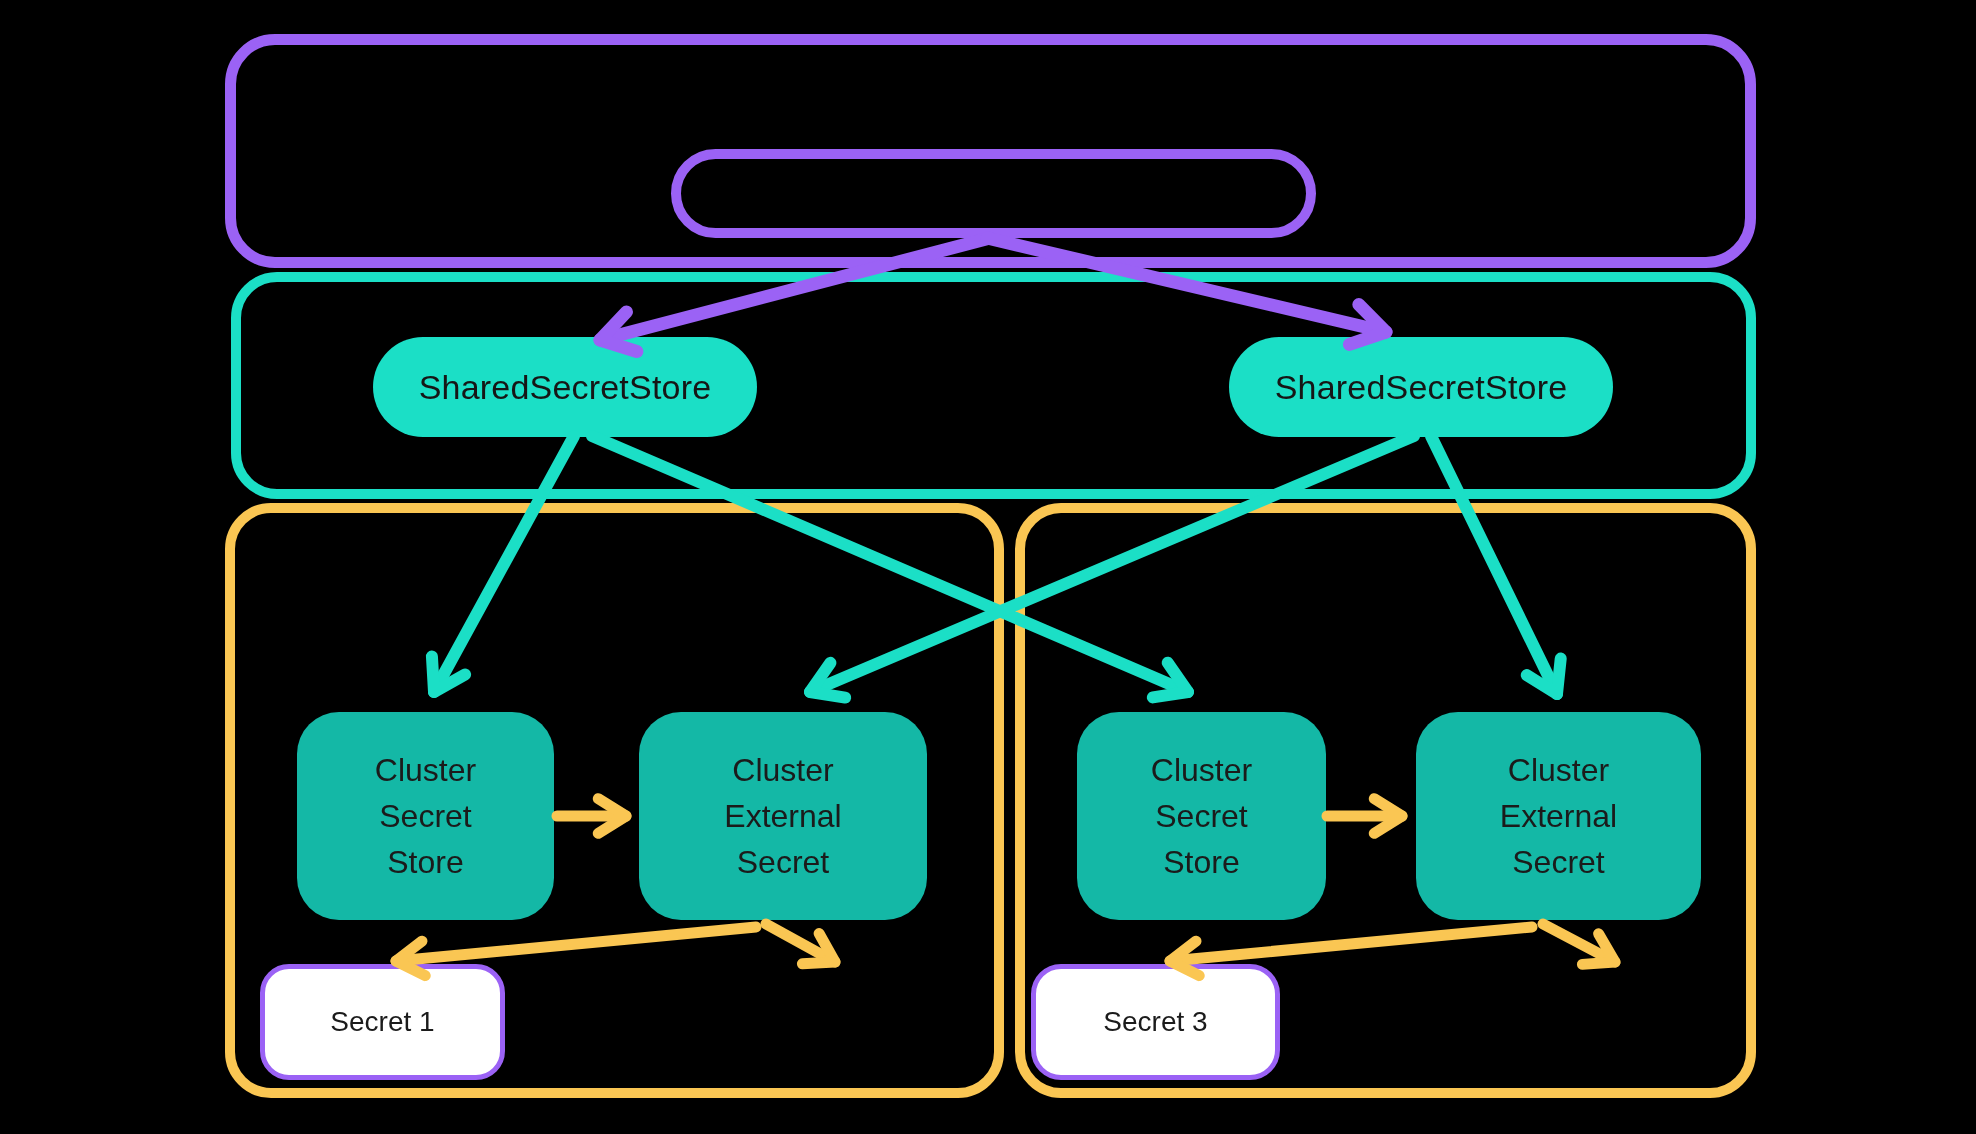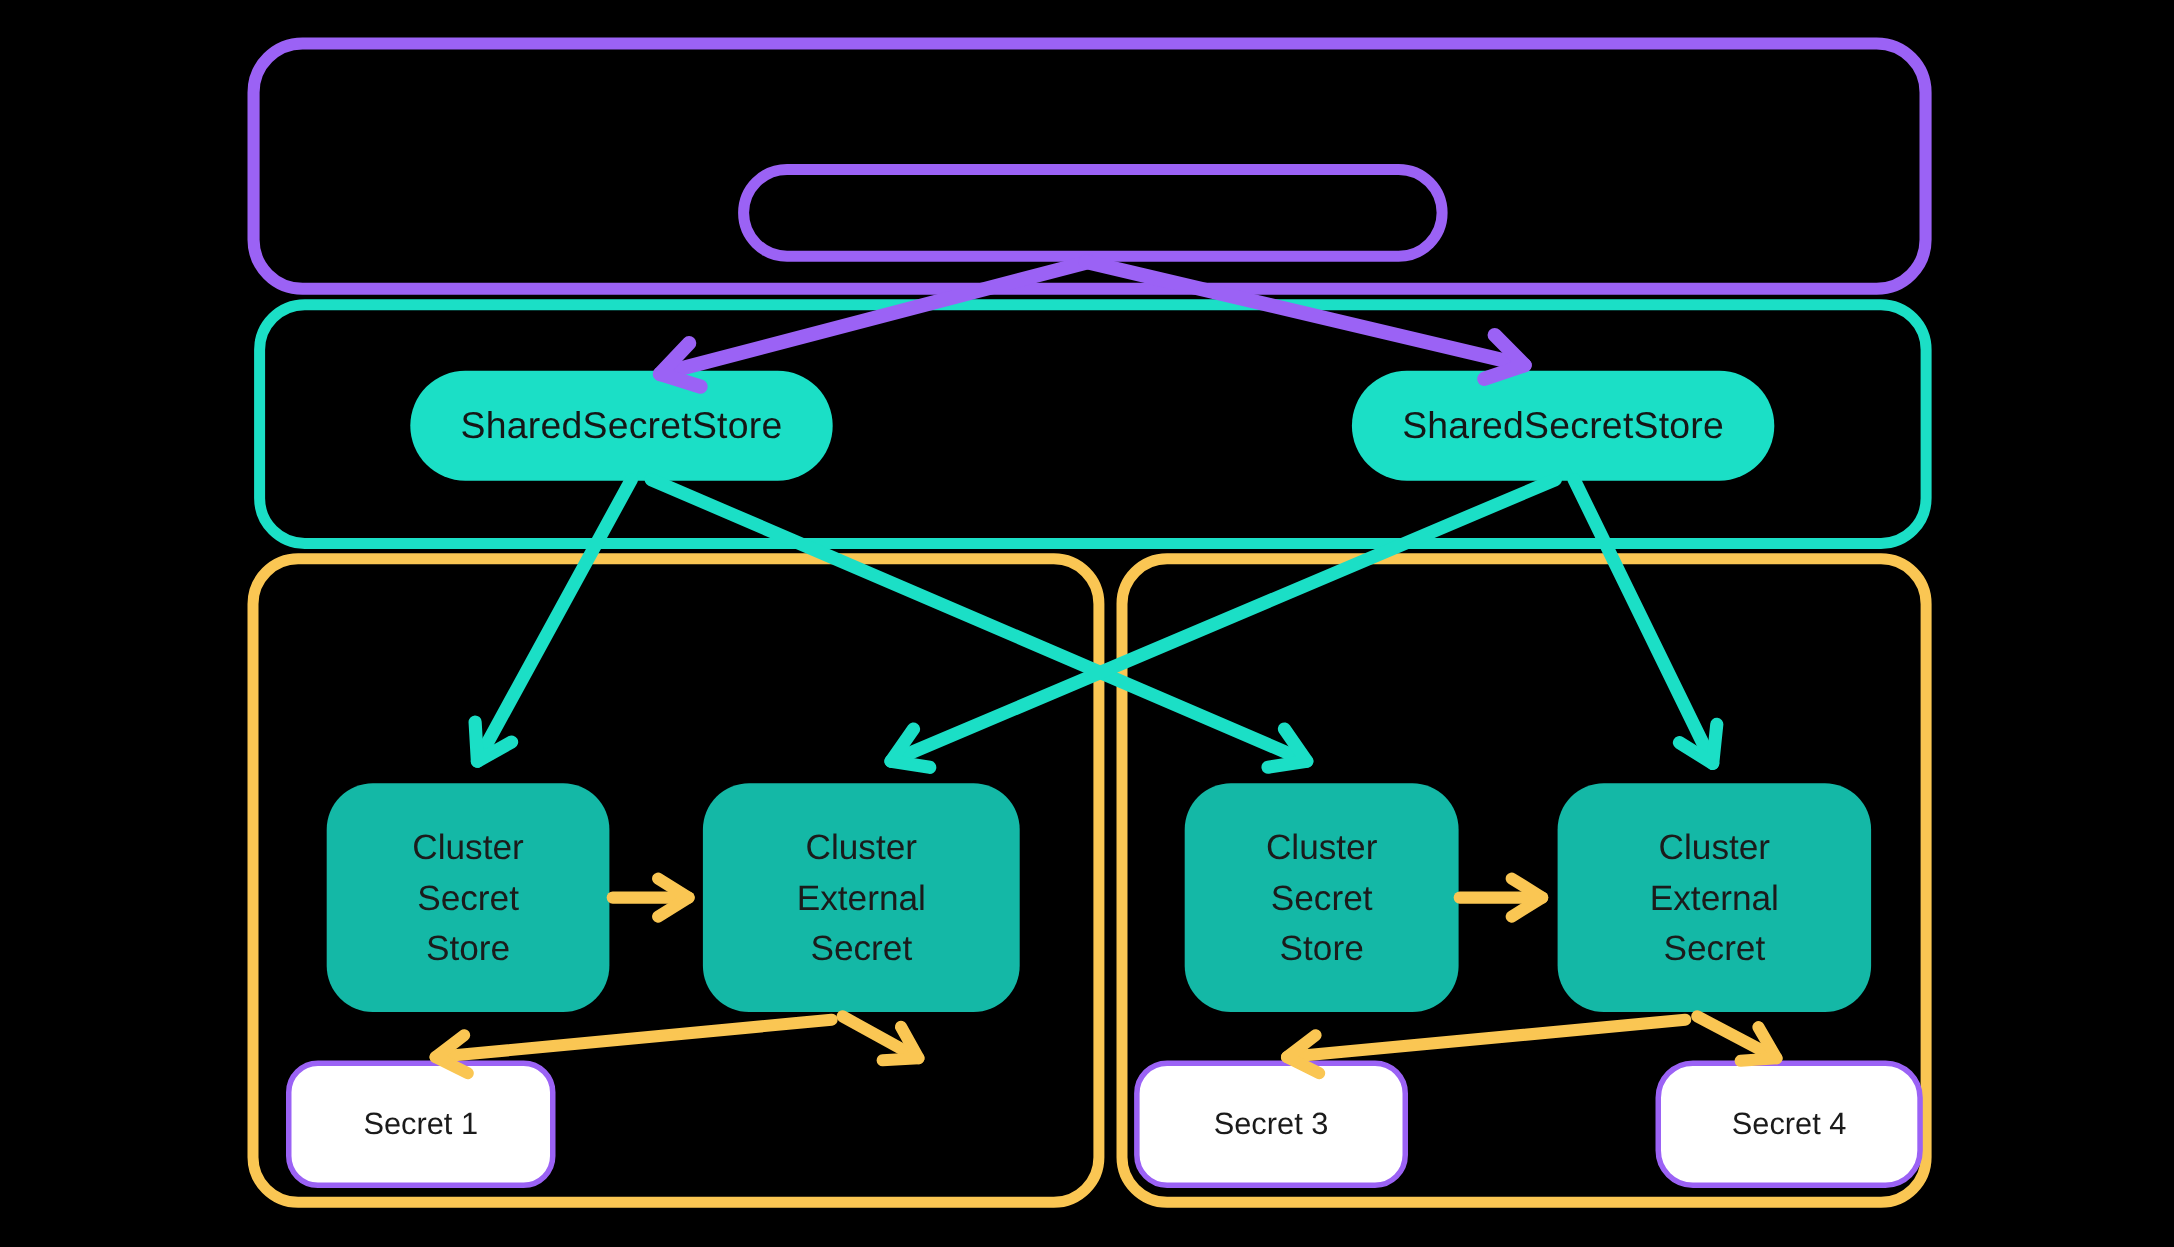--- a/index.html
+++ b/index.html
@@ -109,23 +109,20 @@
     <span>External</span>
     <span>Secret</span>
   </div>
 
   <div class="shape secret-box s1">
     <span>Secret 1</span>
   </div>
   <div class="shape secret-box s3">
     <span>Secret 3</span>
   </div>
-  <div class="shape secret-box s4">
-    <span>Secret 4</span>
-  </div>
 
   <svg class="arrow-layer" viewBox="0 0 1976 1134">
     <defs>
       <marker id="ah-purple" viewBox="0 0 4 4" refX="3.1" refY="2" markerWidth="4.2" markerHeight="4.2" orient="auto">
         <polyline points="0.7,0.5 3.1,2 0.7,3.5" fill="none" stroke-width="0.95" stroke-linecap="round" stroke-linejoin="round" stroke="#9B62F5"></polyline>
       </marker>
       <marker id="ah-teal" viewBox="0 0 4 4" refX="3.1" refY="2" markerWidth="4.2" markerHeight="4.2" orient="auto">
         <polyline points="0.7,0.5 3.1,2 0.7,3.5" fill="none" stroke-width="0.95" stroke-linecap="round" stroke-linejoin="round" stroke="#1BDFC6"></polyline>
       </marker>
       <marker id="ah-yellow" viewBox="0 0 4 4" refX="3.1" refY="2" markerWidth="4.2" markerHeight="4.2" orient="auto">

